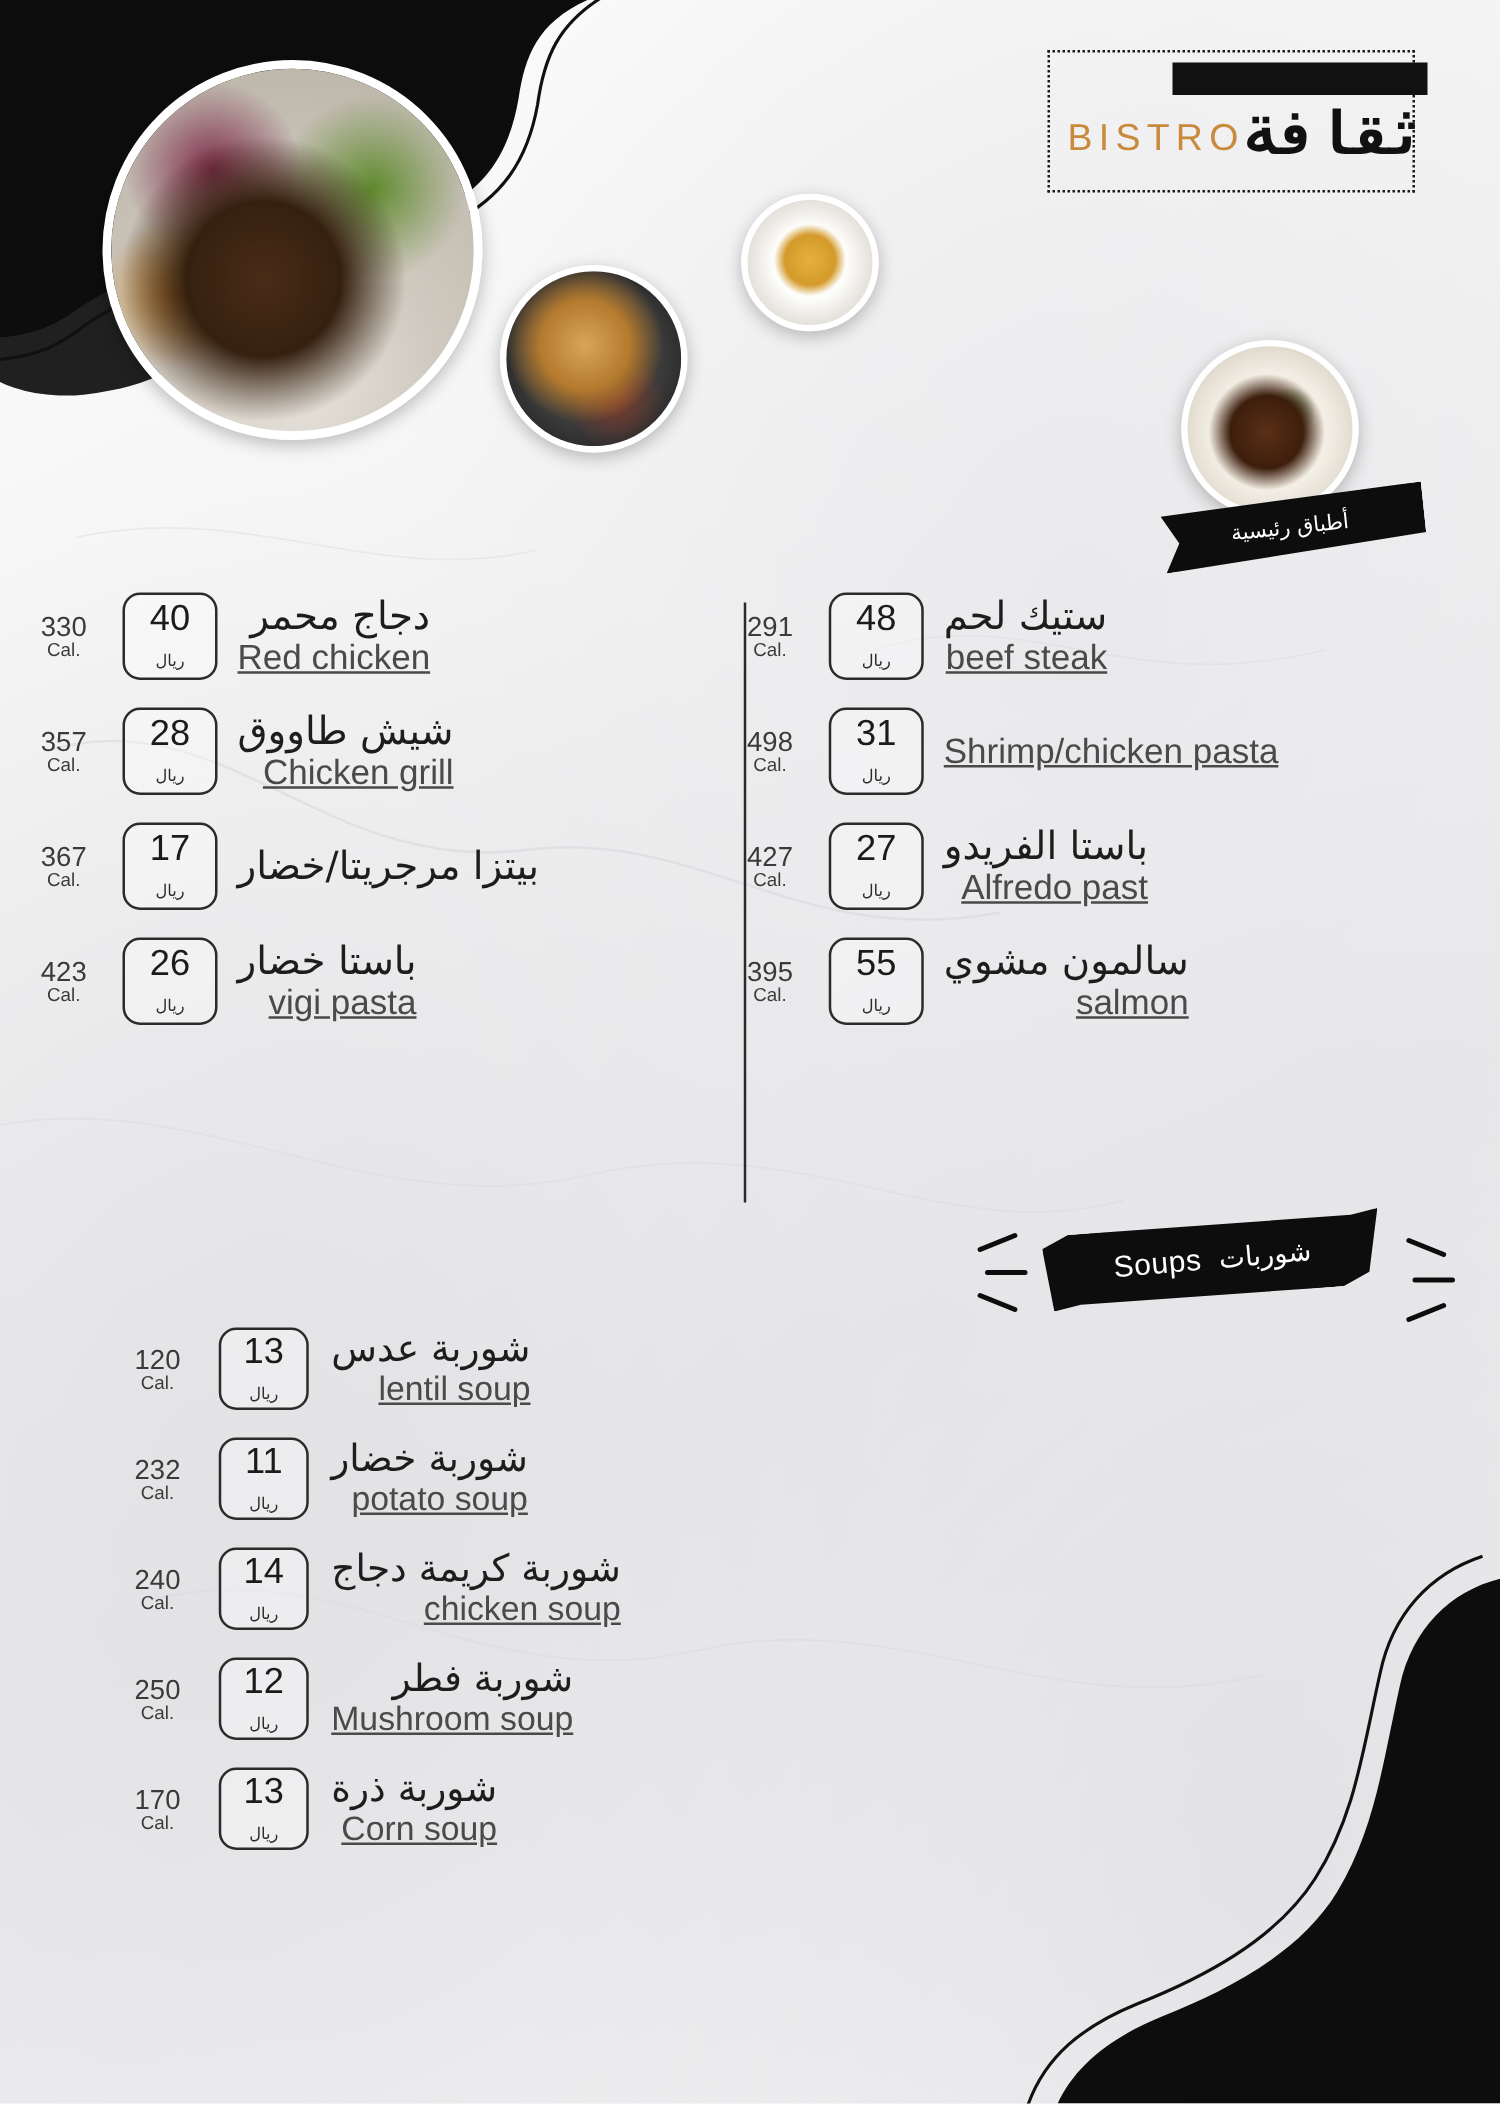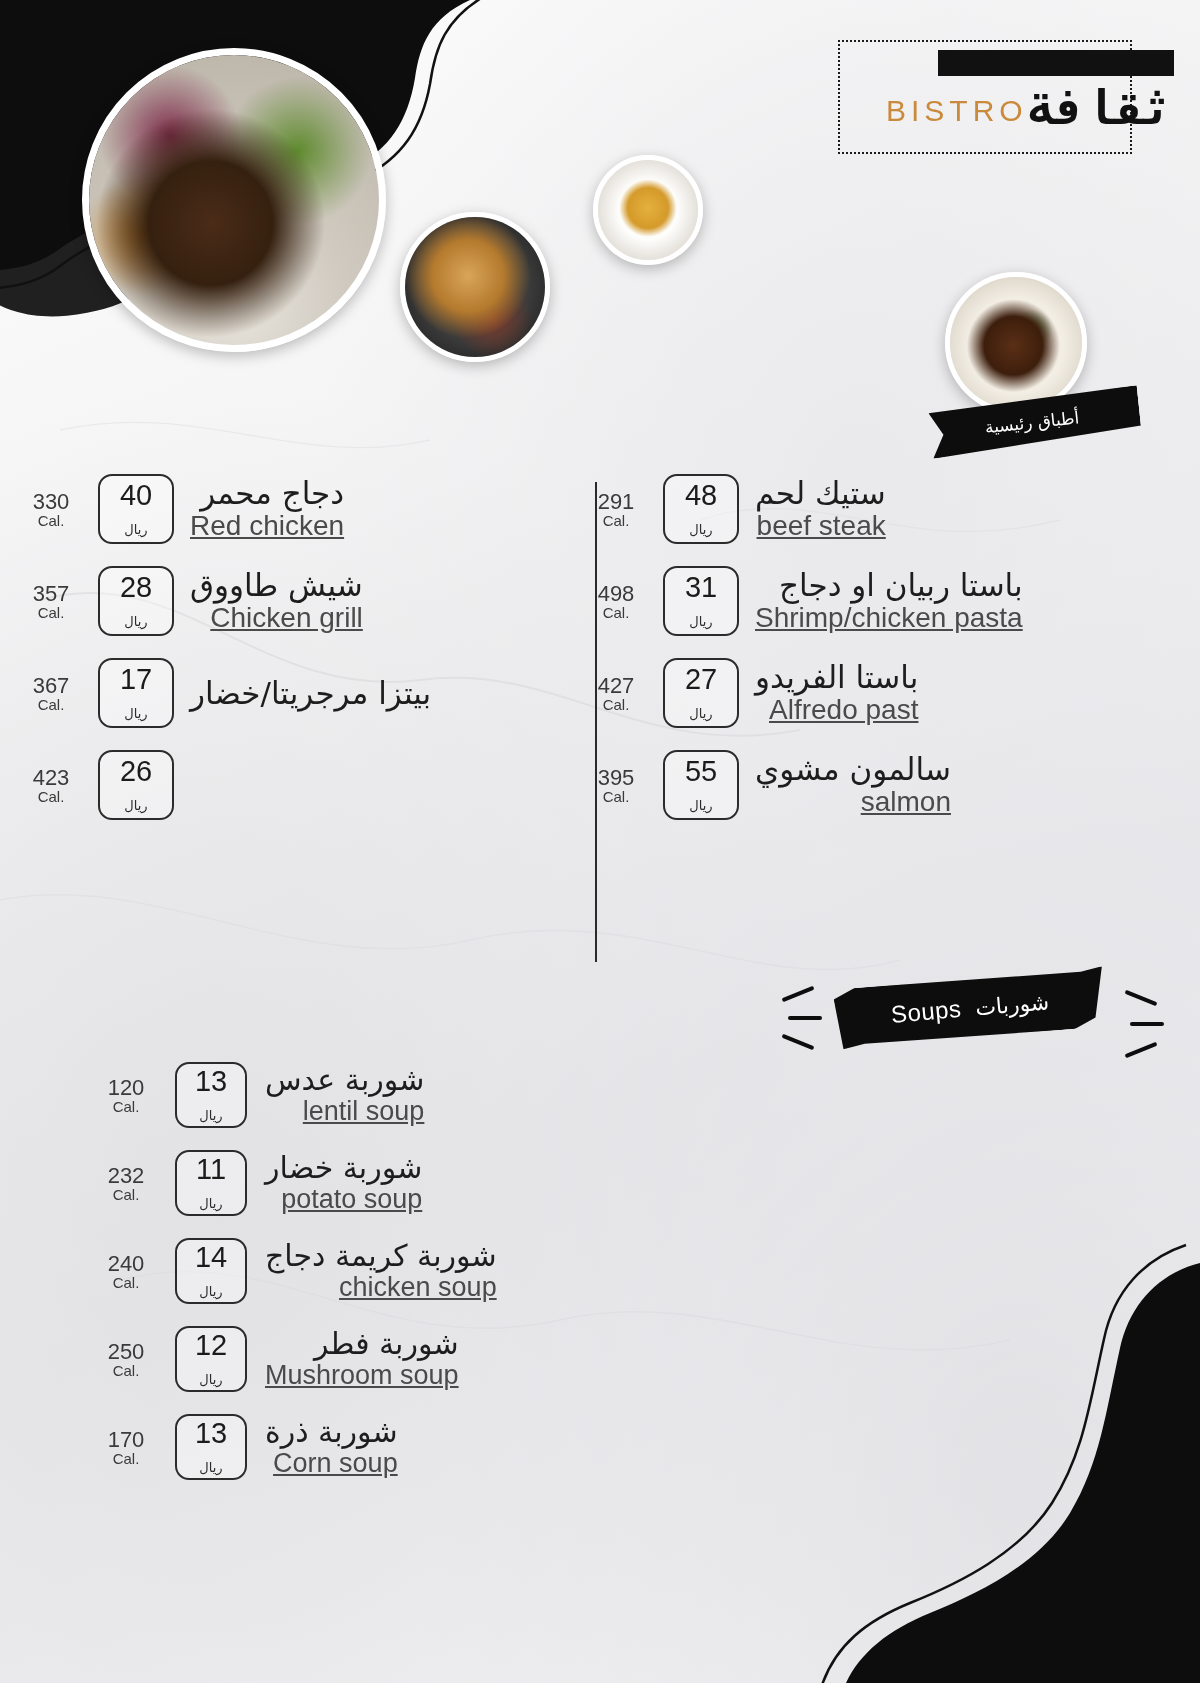--- a/index.html
+++ b/index.html
@@ -137,21 +137,20 @@
     height: 26px;
     background: #111;
     margin: 2px 2px 0 92px;
   }
   .logo-row {
     flex: 1;
     display: flex;
     align-items: center;
     justify-content: center;
     padding: 0 4px 0 8px;
-    margin-left: 32px;
   }
   .logo-latin {
     font-family: "Liberation Sans", sans-serif;
     font-size: 30px;
     letter-spacing: 5px;
     color: #c98a3c;
     font-weight: 400;
   }
   .logo-ar {
     font-family: Liberation Mono, monospace;
@@ -416,20 +415,24 @@
           <span class="num">17</span>
           <span class="cur">ريال</span>
         </div>
         <div class="cal">
           <div class="v">367</div>
           <div class="u">Cal.</div>
         </div>
       </div>
 
       <div class="item">
+        <div class="names">
+          <div class="name-ar">باستا خضار</div>
+          <div class="name-en">vigi pasta</div>
+        </div>
         <div class="price">
           <span class="num">26</span>
           <span class="cur">ريال</span>
         </div>
         <div class="cal">
           <div class="v">423</div>
           <div class="u">Cal.</div>
         </div>
       </div>
     </div>
@@ -445,21 +448,20 @@
           <span class="cur">ريال</span>
         </div>
         <div class="cal">
           <div class="v">291</div>
           <div class="u">Cal.</div>
         </div>
       </div>
 
       <div class="item">
         <div class="names">
-          <div class="name-ar">باستا ربيان او دجاج</div>
           <div class="name-en">Shrimp/chicken pasta</div>
         </div>
         <div class="price">
           <span class="num">31</span>
           <span class="cur">ريال</span>
         </div>
         <div class="cal">
           <div class="v">498</div>
           <div class="u">Cal.</div>
         </div>

